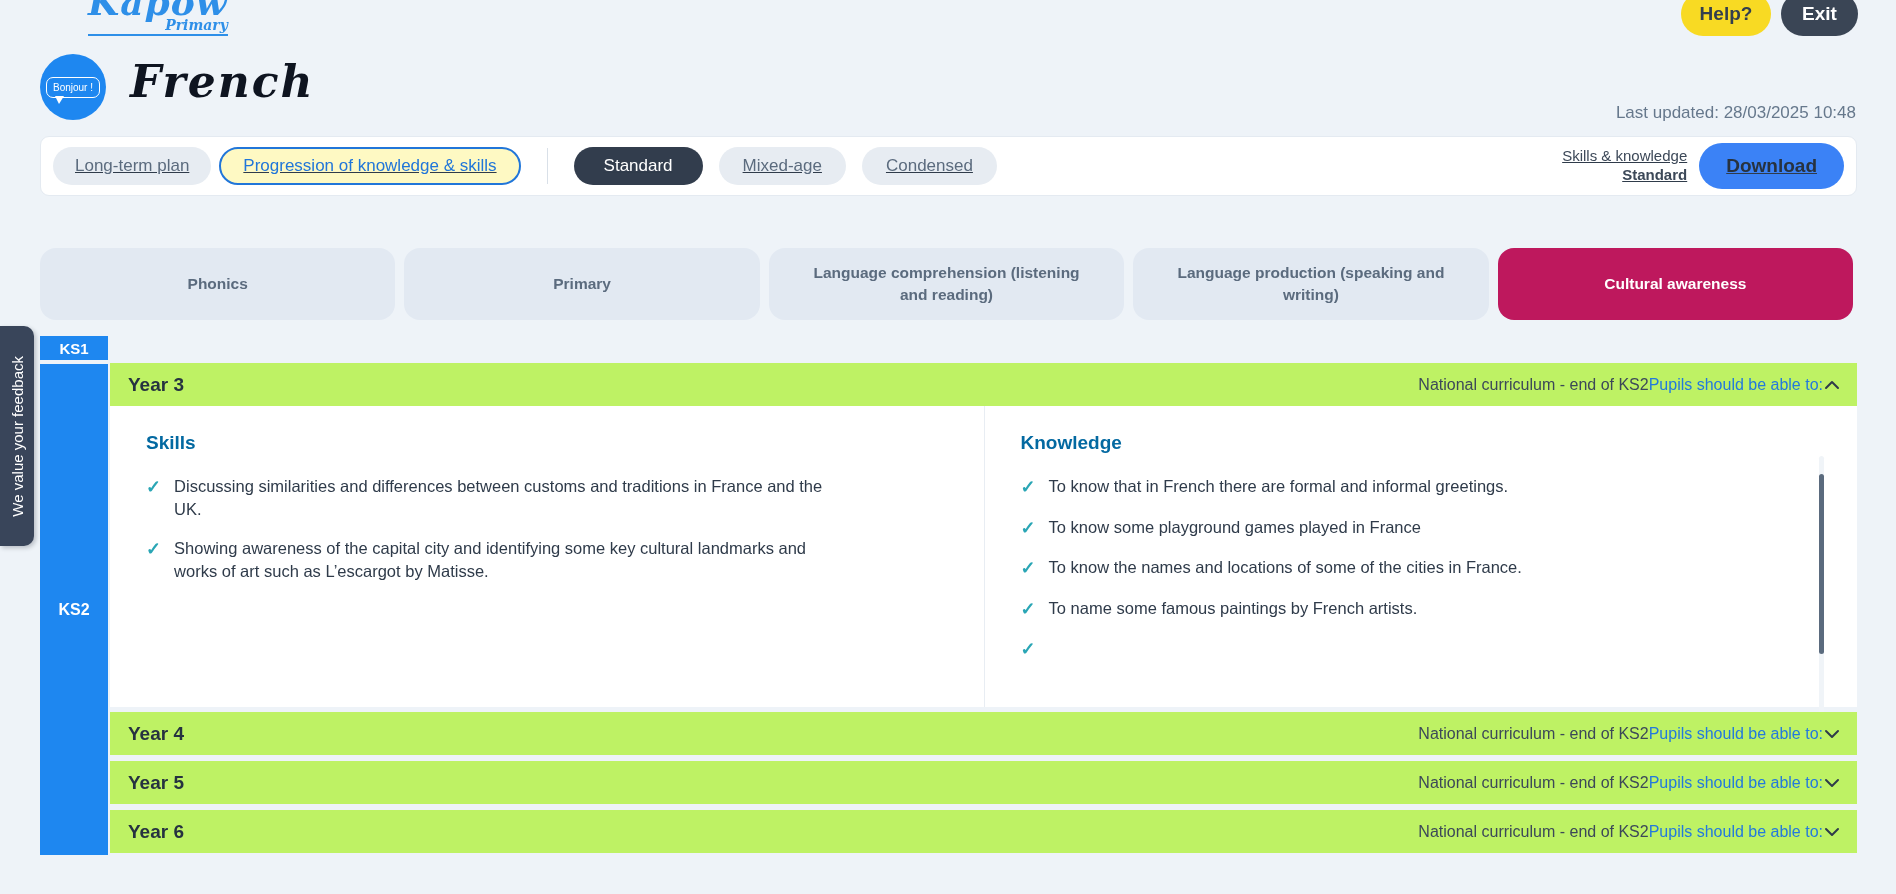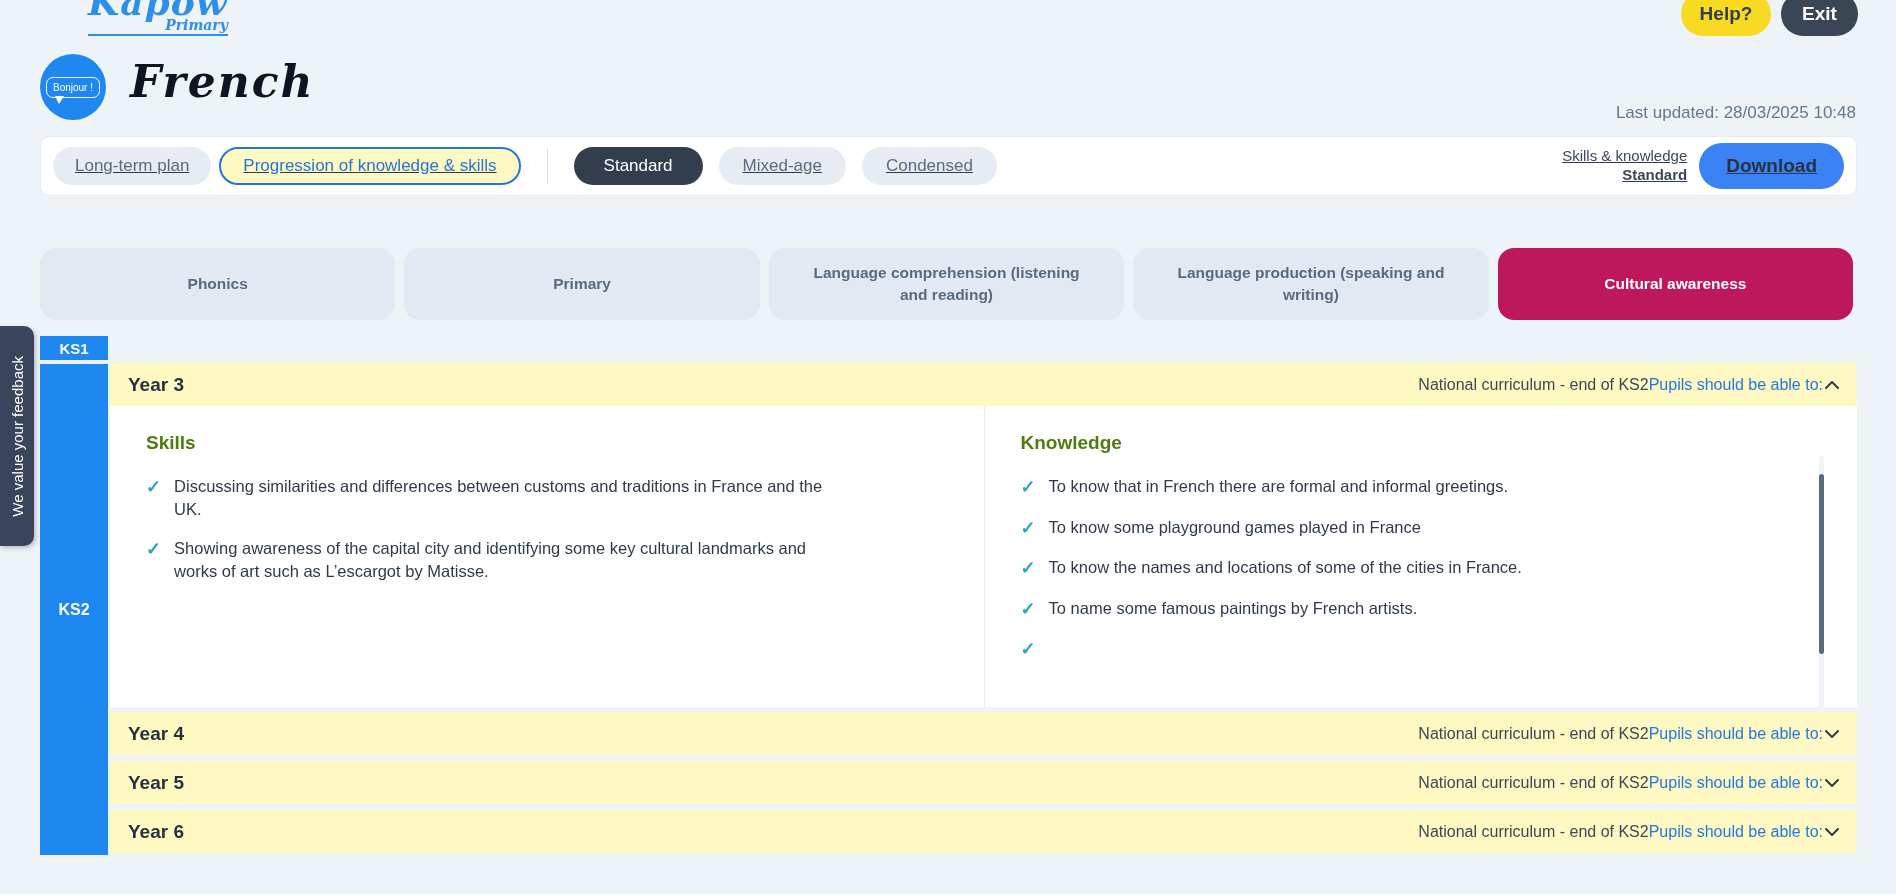--- a/index.html
+++ b/index.html
@@ -66,32 +66,32 @@
   .feedback-tab span { writing-mode:vertical-rl; transform:rotate(180deg); color:#ffffff; font-size:15px; }
 
   
   .ks1-badge { position:absolute; left:40px; top:336px; width:68px; height:24px; background:#1e87f0;
     color:#ffffff; font-weight:bold; font-size:15px; display:flex; align-items:center; justify-content:center; }
   .ks2-col { position:absolute; left:40px; top:364px; width:68px; height:491px; background:#1e87f0;
     color:#ffffff; font-weight:bold; font-size:16px; display:flex; align-items:center; justify-content:center; }
 
   
   .content { position:absolute; left:110px; top:363px; width:1747px; height:500px; }
-  .year-header { position:absolute; left:0; width:100%; height:43px; background:#fef9c3;
+  .year-header { position:absolute; left:0; width:100%; height:43px; background:#bef264;
     display:flex; align-items:center; justify-content:space-between; padding:0 16px 0 18px; cursor:pointer; }
   .year-label { font-size:19px; font-weight:bold; color:#263240; }
   .nc { display:flex; align-items:center; font-size:16px; }
   .nc-text { color:#3c4858; }
   .nc-link { color:#2379dd; cursor:pointer; text-decoration:none; }
   .chev { width:18px; height:14px; display:block; }
 
   .panel { position:absolute; left:0; top:43px; width:100%; height:301px; background:#ffffff; display:flex; }
   .col { width:50%; padding:26px 36px; }
   .col-knowledge { border-left:1px solid #e8edf3; position:relative; }
-  .col h3 { font-size:19px; color:#4d7c0f; margin-bottom:21px; }
+  .col h3 { font-size:19px; color:#0369a1; margin-bottom:21px; }
   .col ul { list-style:none; }
   .col li { display:flex; gap:13px; margin-bottom:15px; font-size:16.5px; color:#2f3b4a; line-height:1.42; max-width:680px; }
   .check { color:#2aa6b5; font-weight:bold; font-size:18px; flex:0 0 auto; }
 
   .kn-scrolltrack { position:absolute; right:33px; top:50px; width:5px; height:258px; background:#f0f4f8; border-radius:3px; }
   .kn-scrollthumb { position:absolute; right:33px; top:68px; width:5px; height:180px; background:#5b6b7e; border-radius:3px; cursor:pointer; }
 </style>
 </head>
 <body>
 

